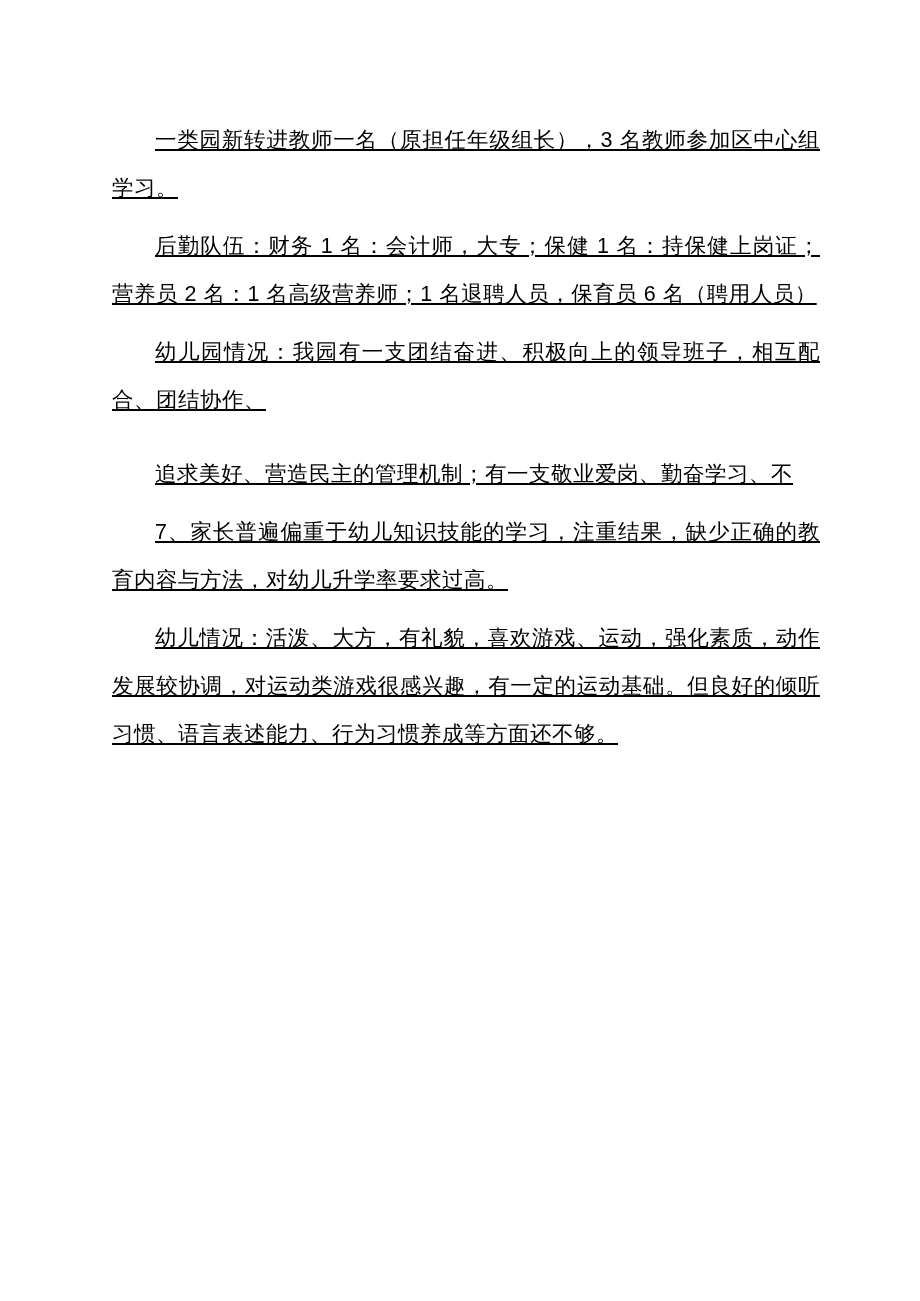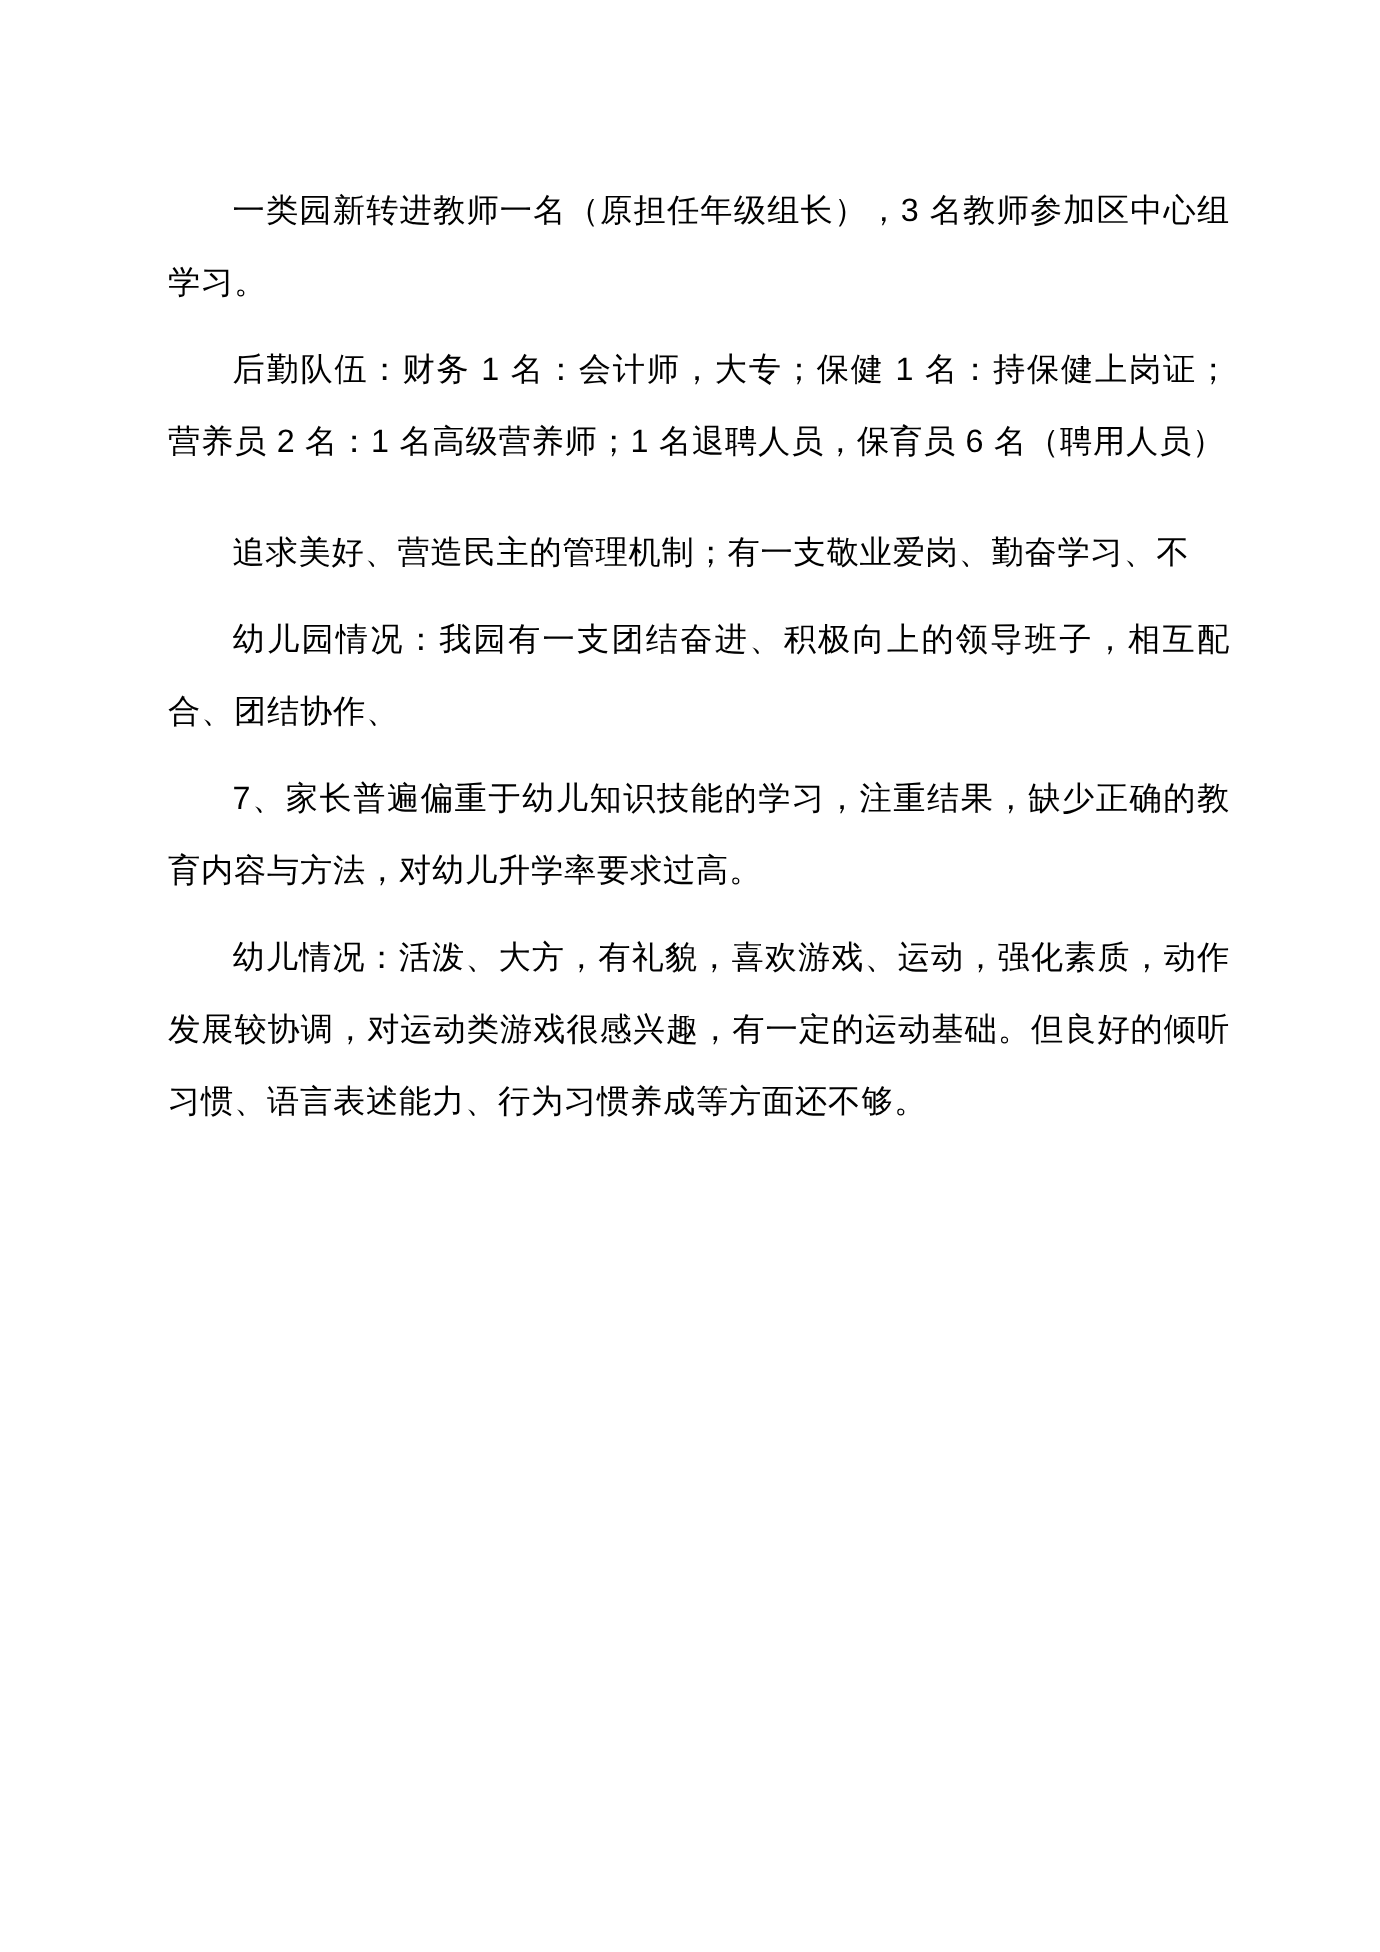--- a/index.html
+++ b/index.html
@@ -13,20 +13,21 @@
     overflow: hidden;
     font-family: "Liberation Sans", "DejaVu Sans", sans-serif;
   }
   .page {
     box-sizing: border-box;
     width: 920px;
     height: 1196px;
     padding: 116px 100px 40px 112px;
     background: #ffffff;
     color: #000000;
+    text-decoration: underline;
   }
   .para {
     margin: 0 0 10px 0;
     font-size: 21.5px;
     line-height: 48px;
     color: #000000;
     text-indent: 43px;               
     text-align: justify;
     text-justify: inter-character;
     letter-spacing: 0.5px;
@@ -36,17 +37,17 @@
   .para.gap-before { margin-top: 26px; }
   
   .para.tight-before { margin-top: -6px; }
 </style>
 </head>
 <body>
 
 <div class="page">
   <p class="para">一类园新转进教师一名（原担任年级组长），3 名教师参加区中心组学习。</p>
   <p class="para">后勤队伍：财务 1 名：会计师，大专；保健 1 名：持保健上岗证；营养员 2 名：1 名高级营养师；1 名退聘人员，保育员 6 名（聘用人员）</p>
+  <p class="para">幼儿园情况：我园有一支团结奋进、积极向上的领导班子，相互配合、团结协作、</p>
   <p class="para gap-before">追求美好、营造民主的管理机制；有一支敬业爱岗、勤奋学习、不</p>
-  <p class="para">幼儿园情况：我园有一支团结奋进、积极向上的领导班子，相互配合、团结协作、</p>
   <p class="para">7、家长普遍偏重于幼儿知识技能的学习，注重结果，缺少正确的教育内容与方法，对幼儿升学率要求过高。</p>
   <p class="para">幼儿情况：活泼、大方，有礼貌，喜欢游戏、运动，强化素质，动作发展较协调，对运动类游戏很感兴趣，有一定的运动基础。但良好的倾听习惯、语言表述能力、行为习惯养成等方面还不够。</p>
 </div>
 
 </body></html>

